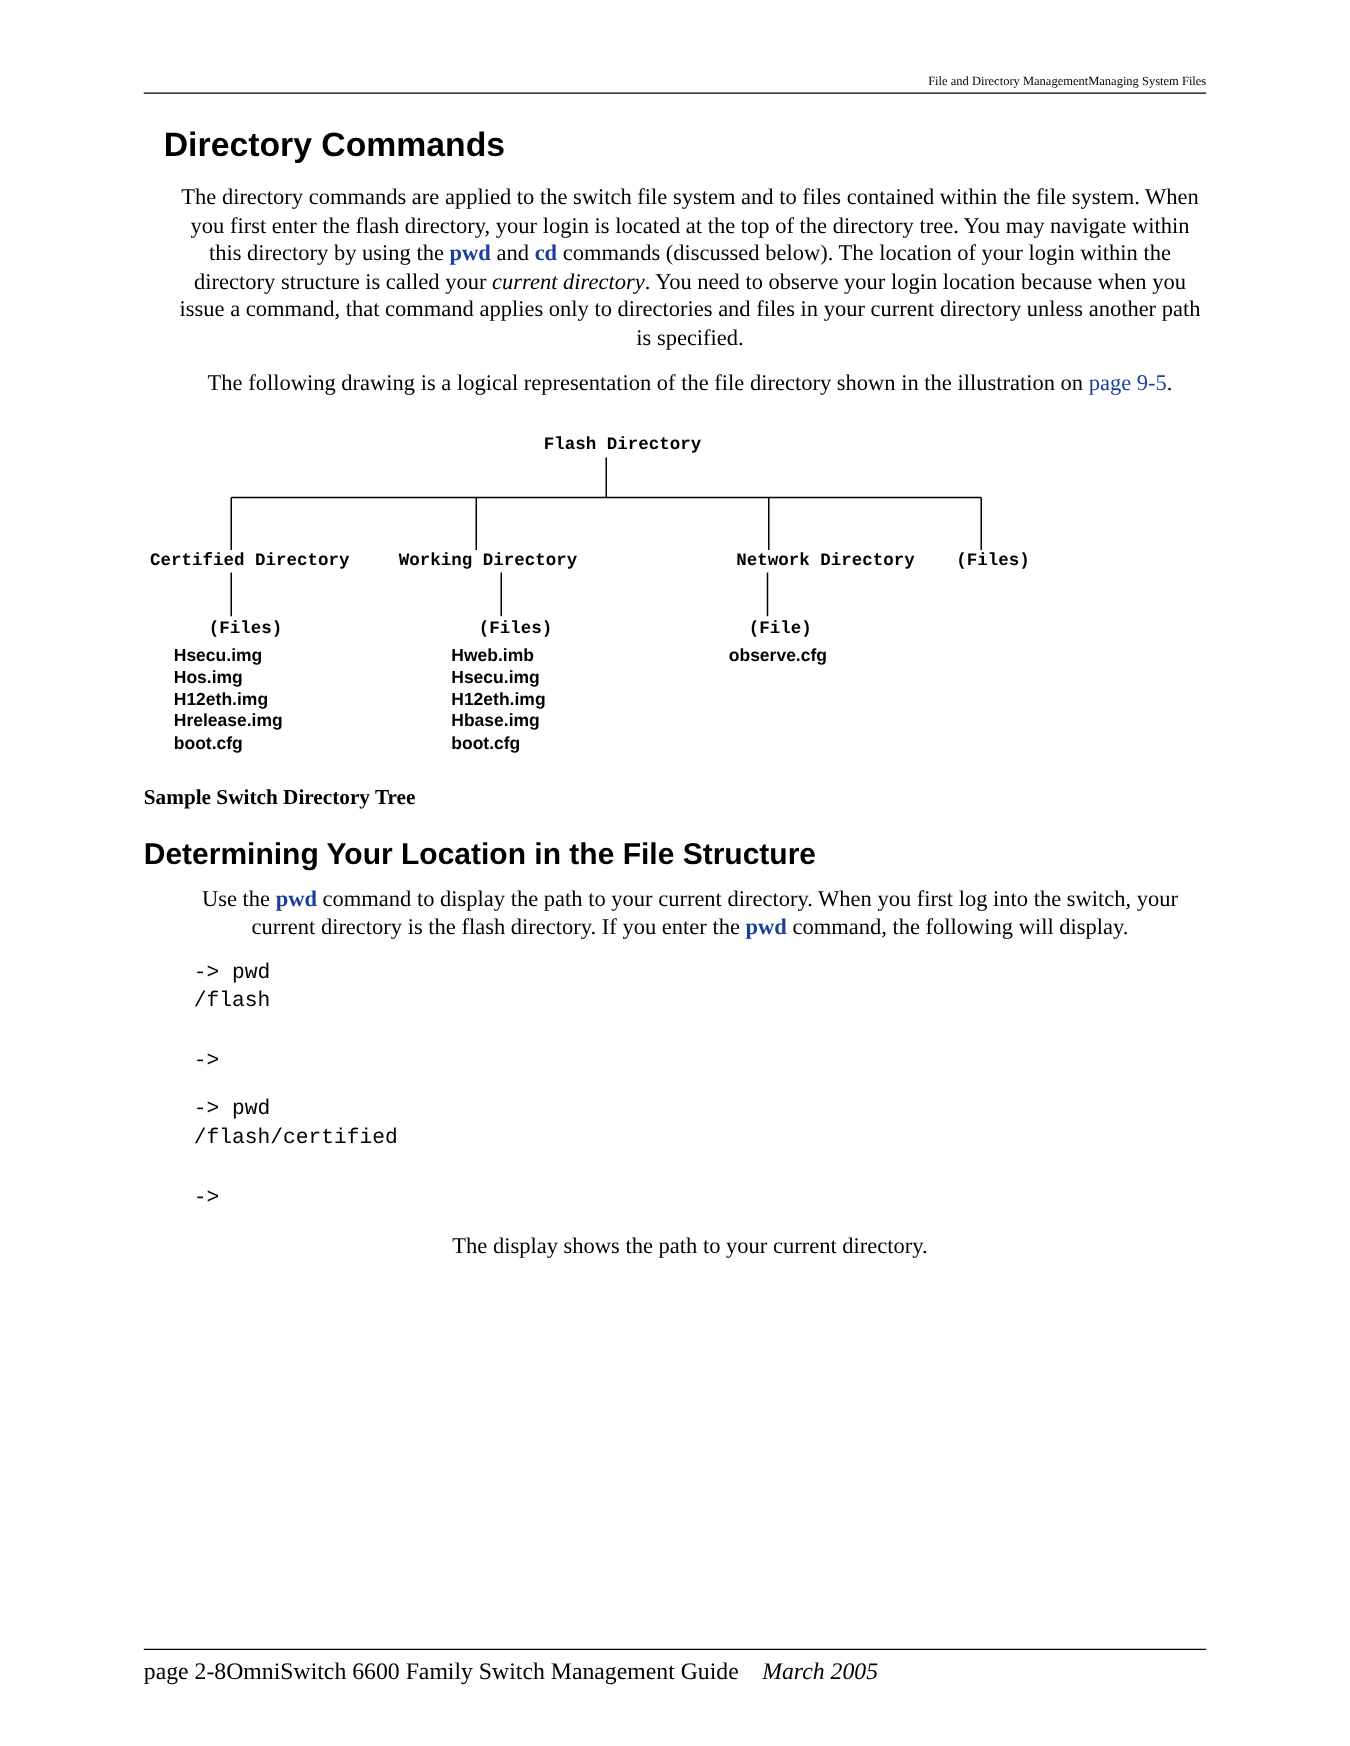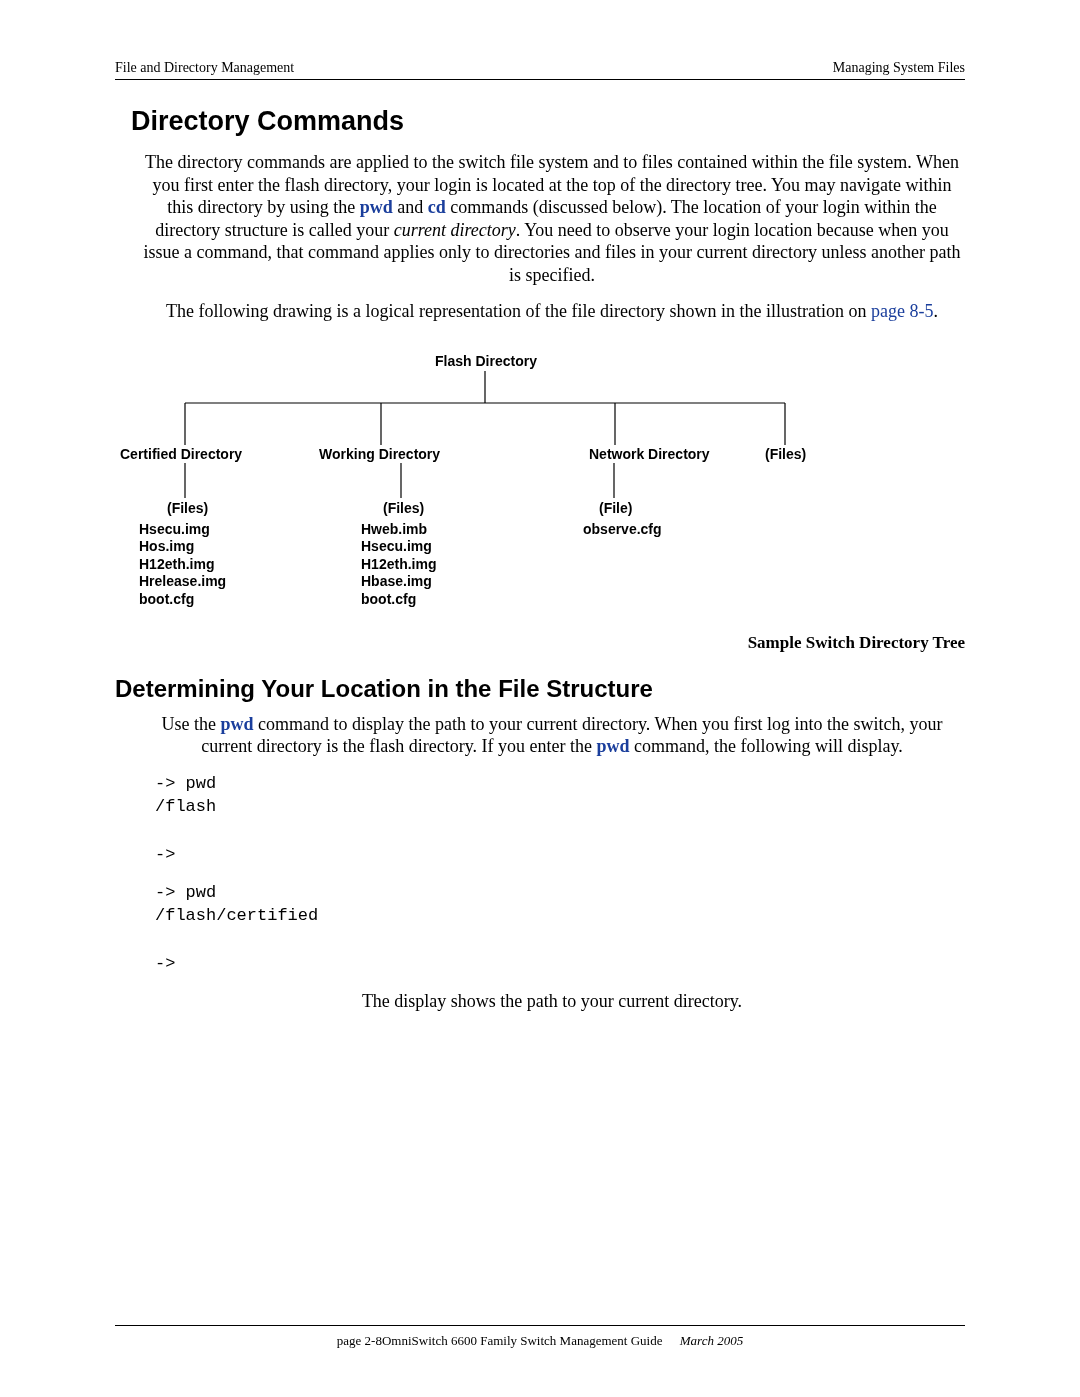--- a/index.html
+++ b/index.html
@@ -12,22 +12,22 @@
       color: #000;
       width: 1080px;
       height: 1397px;
       position: relative;
     }
     .page {
       padding: 60px 115px 50px 115px;
     }
     .header {
       display: flex;
-      justify-content: space-between;
-      font-size: 14px;
+      justify-content: flex-end;
+      font-size: 10px;
       margin-bottom: 3px;
     }
     .header-rule {
       border: none;
       border-top: 1px solid #000;
       margin: 0 0 26px 0;
     }
     h1 {
       font-family: Arial, Helvetica, sans-serif;
       font-weight: bold;
@@ -54,41 +54,41 @@
     .link {
       color: #1a3e9c;
     }
     em.italic { font-style: italic; }
     .diagram {
       margin: 30px 0 10px 0;
       position: relative;
       height: 265px;
     }
     .d-label {
-      font-family: Liberation Sans, sans-serif;
+      font-family: Liberation Mono, monospace;
       font-weight: bold;
       font-size: 14px;
       position: absolute;
       white-space: nowrap;
     }
     .d-files {
       font-family: Arial, Helvetica, sans-serif;
       font-weight: bold;
       font-size: 14px;
       position: absolute;
       white-space: nowrap;
       line-height: 1.25;
     }
     svg.tree {
       position: absolute;
       top: 0;
       left: 0;
     }
     .caption {
-      text-align: right;
+      text-align: left;
       font-weight: bold;
       font-size: 17px;
       margin: 15px 0 10px 0;
     }
     pre {
       font-family: "Courier New", Courier, monospace;
       font-size: 17px;
       margin: 14px 0 14px 40px;
       line-height: 1.4;
     }
@@ -98,22 +98,22 @@
       left: 115px;
       right: 115px;
     }
     .footer-rule {
       border: none;
       border-top: 1px solid #000;
       margin: 0 0 7px 0;
     }
     .footer-line {
       display: flex;
-      justify-content: center;
-      font-size: 13px;
+      justify-content: flex-start;
+      font-size: 19px;
     }
     .footer-right { }
     .footer-date { font-style: italic; margin-left: 14px; }
   </style>
 </head>
 <body>
 
 <div class="page">
   <div class="header">
     <span>File and Directory Management</span>
@@ -121,21 +121,21 @@
   </div>
   <hr class="header-rule">
 
   <h1>Directory Commands</h1>
 
   <p class="indent">
     <span>The directory commands are applied to the switch file system and to files contained within the file system. When you first enter the flash directory, your login is located at the top of the directory tree. You may navigate within this directory by using the </span><span class="cmd">pwd</span><span> and </span><span class="cmd">cd</span><span> commands (discussed below). The location of your login within the directory structure is called your </span><em class="italic">current directory</em><span>. You need to observe your login location because when you issue a command, that command applies only to directories and files in your current directory unless another path is specified.</span>
   </p>
 
   <p class="indent">
-    <span>The following drawing is a logical representation of the file directory shown in the illustration on </span><span class="link">page 8-5</span><span>.</span>
+    <span>The following drawing is a logical representation of the file directory shown in the illustration on </span><span class="link">page 9-5</span><span>.</span>
   </p>
 
   <div class="diagram">
     <svg class="tree" width="850" height="265">
 
       <line x1="370" y1="18" x2="370" y2="50" stroke="#000" stroke-width="1.2"></line>
 
       <line x1="70" y1="50" x2="670" y2="50" stroke="#000" stroke-width="1.2"></line>
 
       <line x1="70" y1="50" x2="70" y2="92" stroke="#000" stroke-width="1.2"></line>

